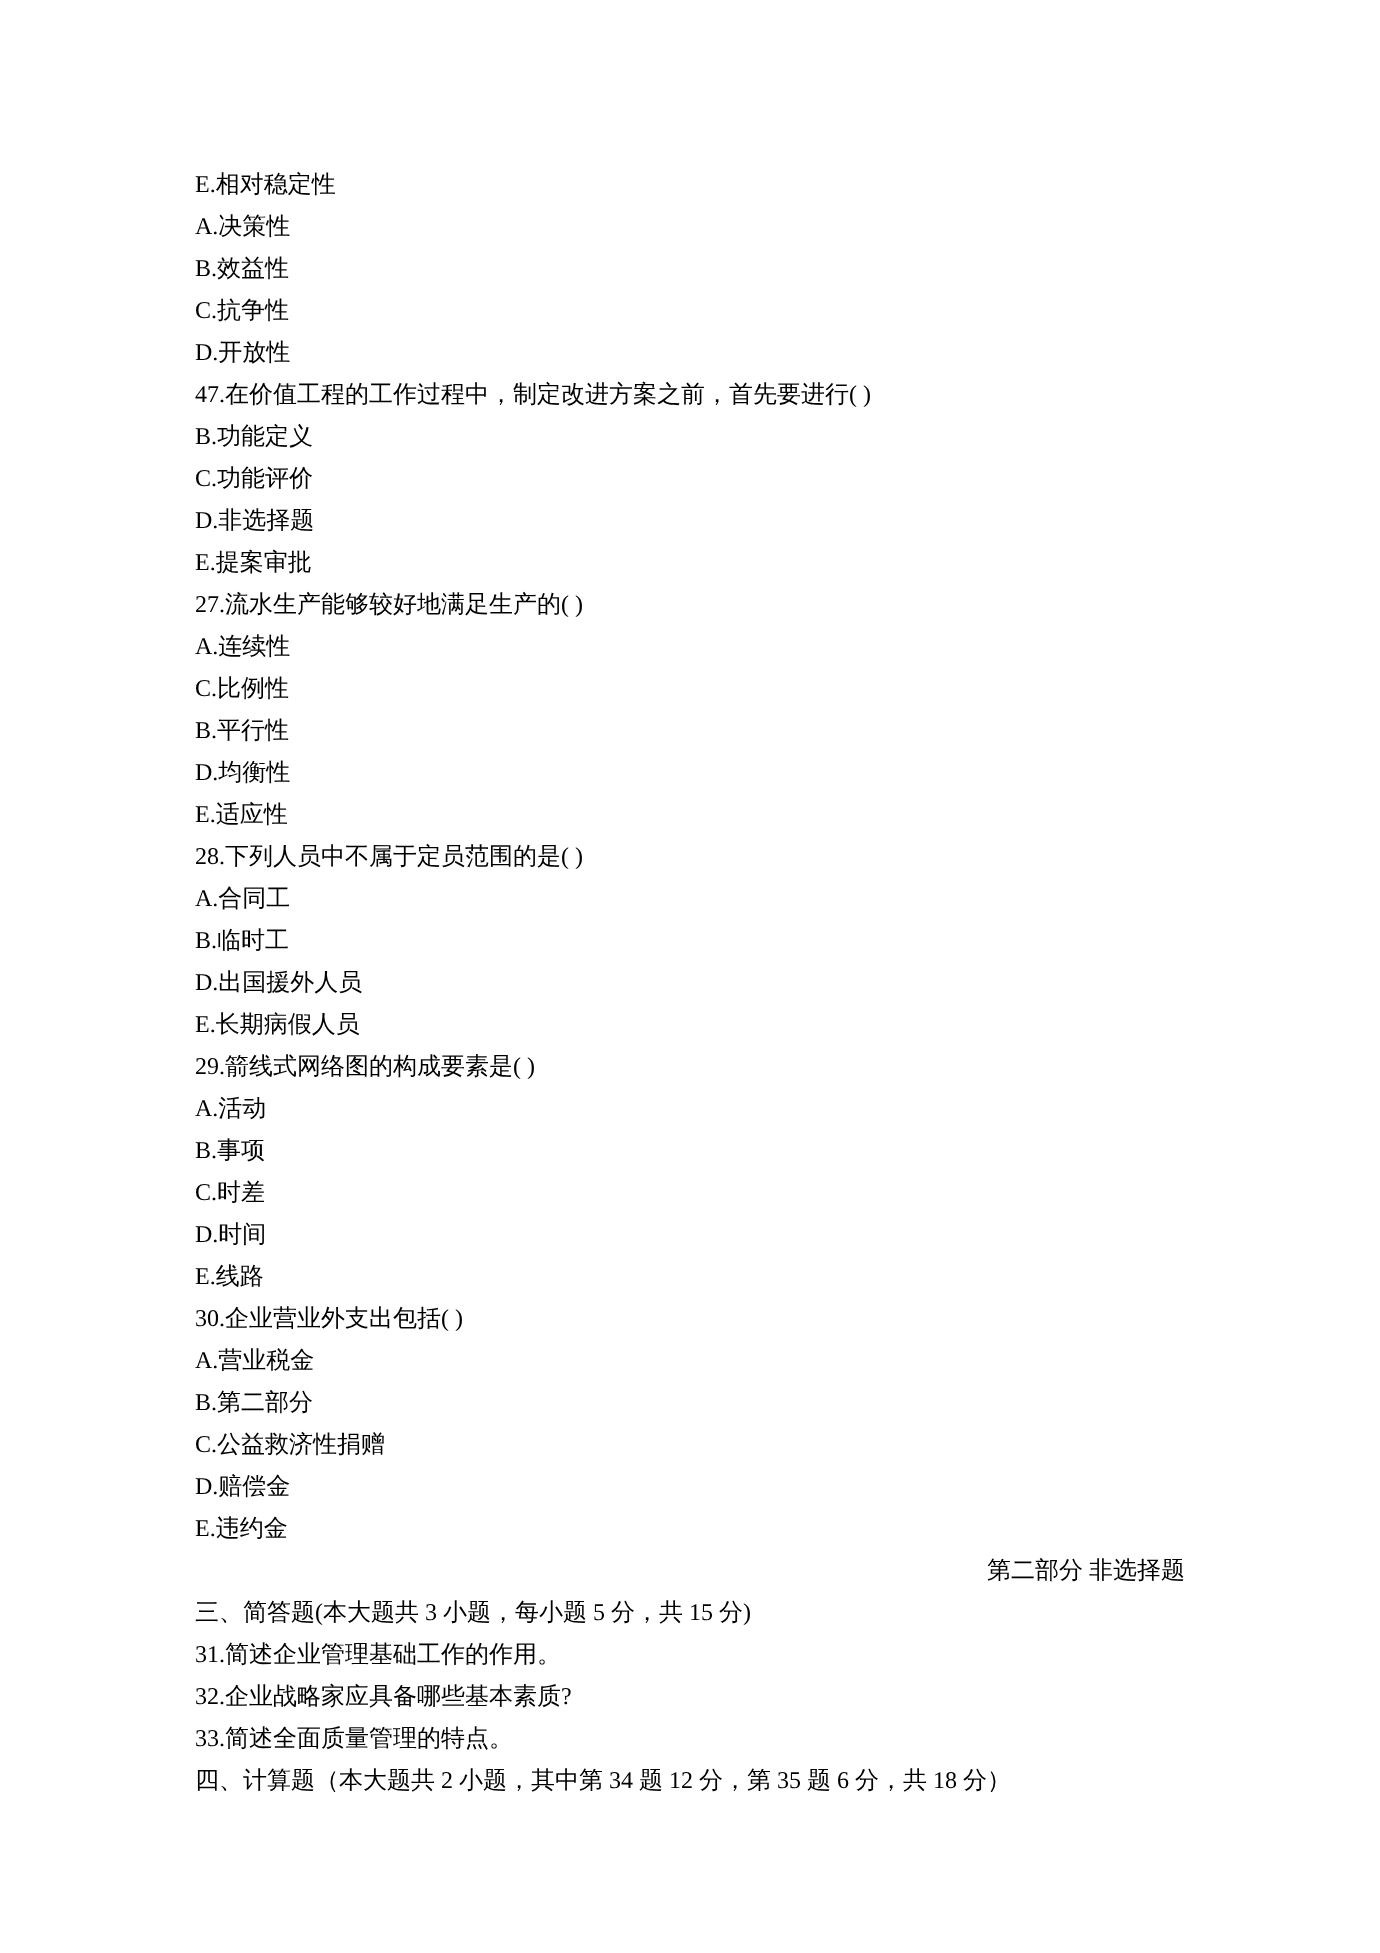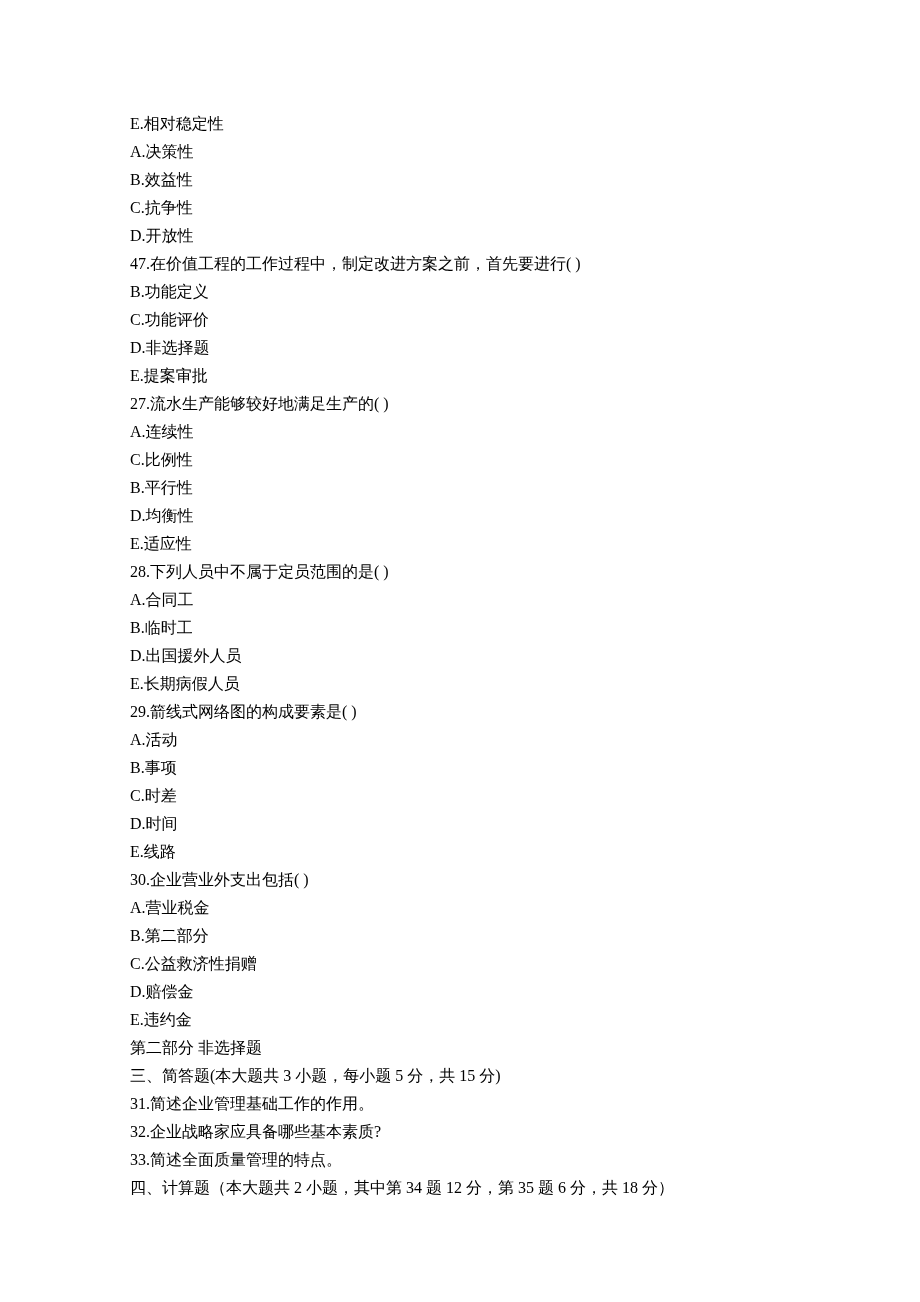--- a/index.html
+++ b/index.html
@@ -14,21 +14,21 @@
   .page {
     width: 920px;
     min-height: 1302px;
     padding: 110px 130px 60px 130px;
     box-sizing: border-box;
   }
   .line {
     white-space: pre-wrap;
   }
   .section-title {
-    text-align: left;
+    text-align: right;
   }
 </style>
 </head>
 <body>
 
 <div class="page">
 
   <div class="line">E.相对稳定性</div>
   <div class="line">A.决策性</div>
   <div class="line">B.效益性</div>

